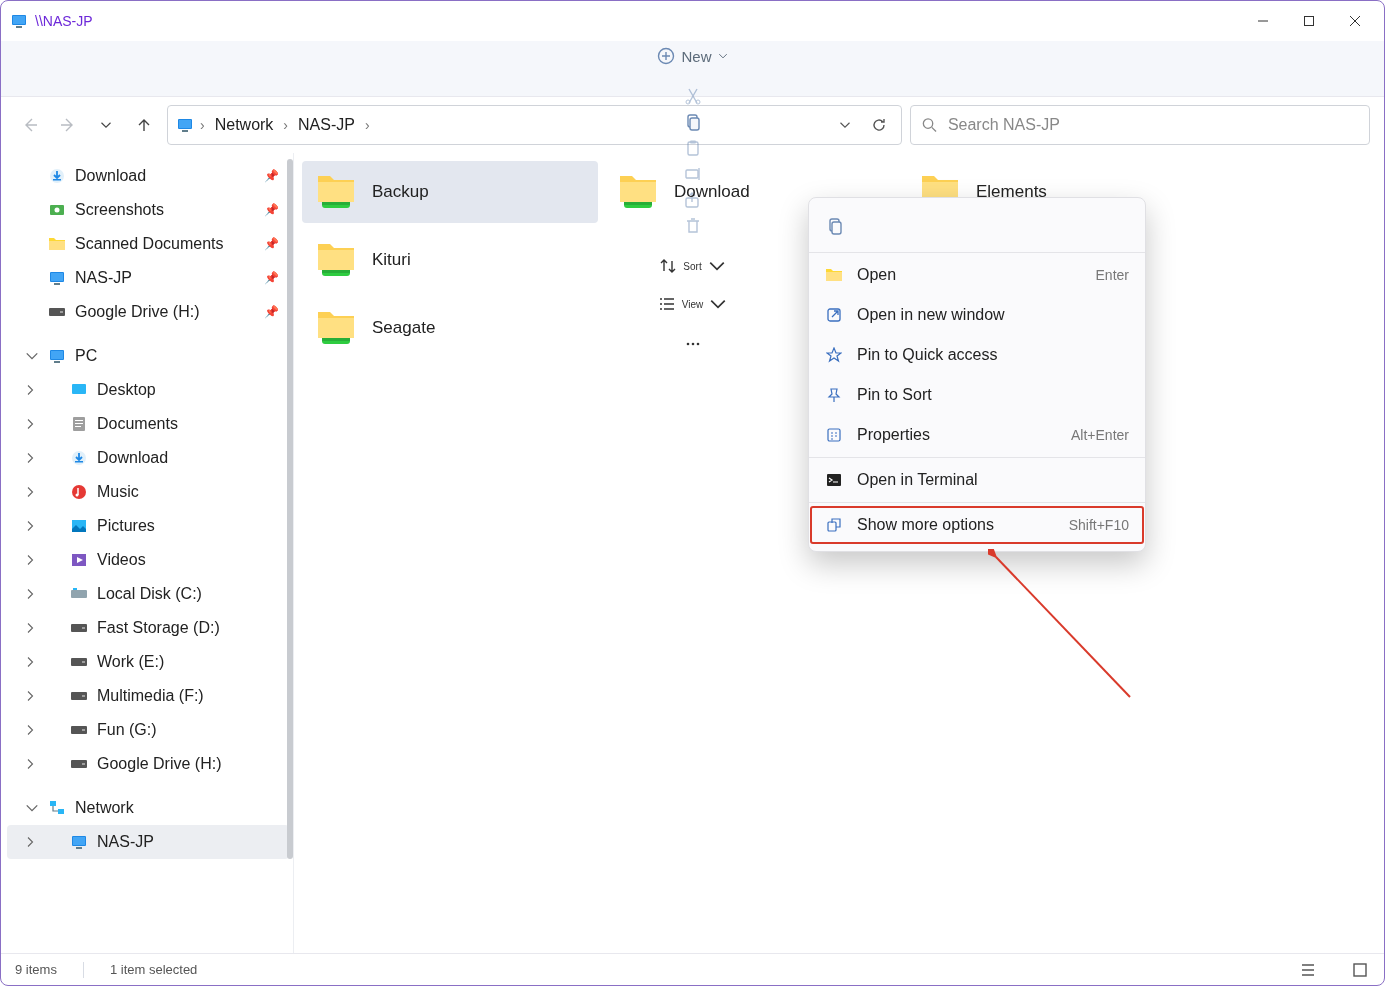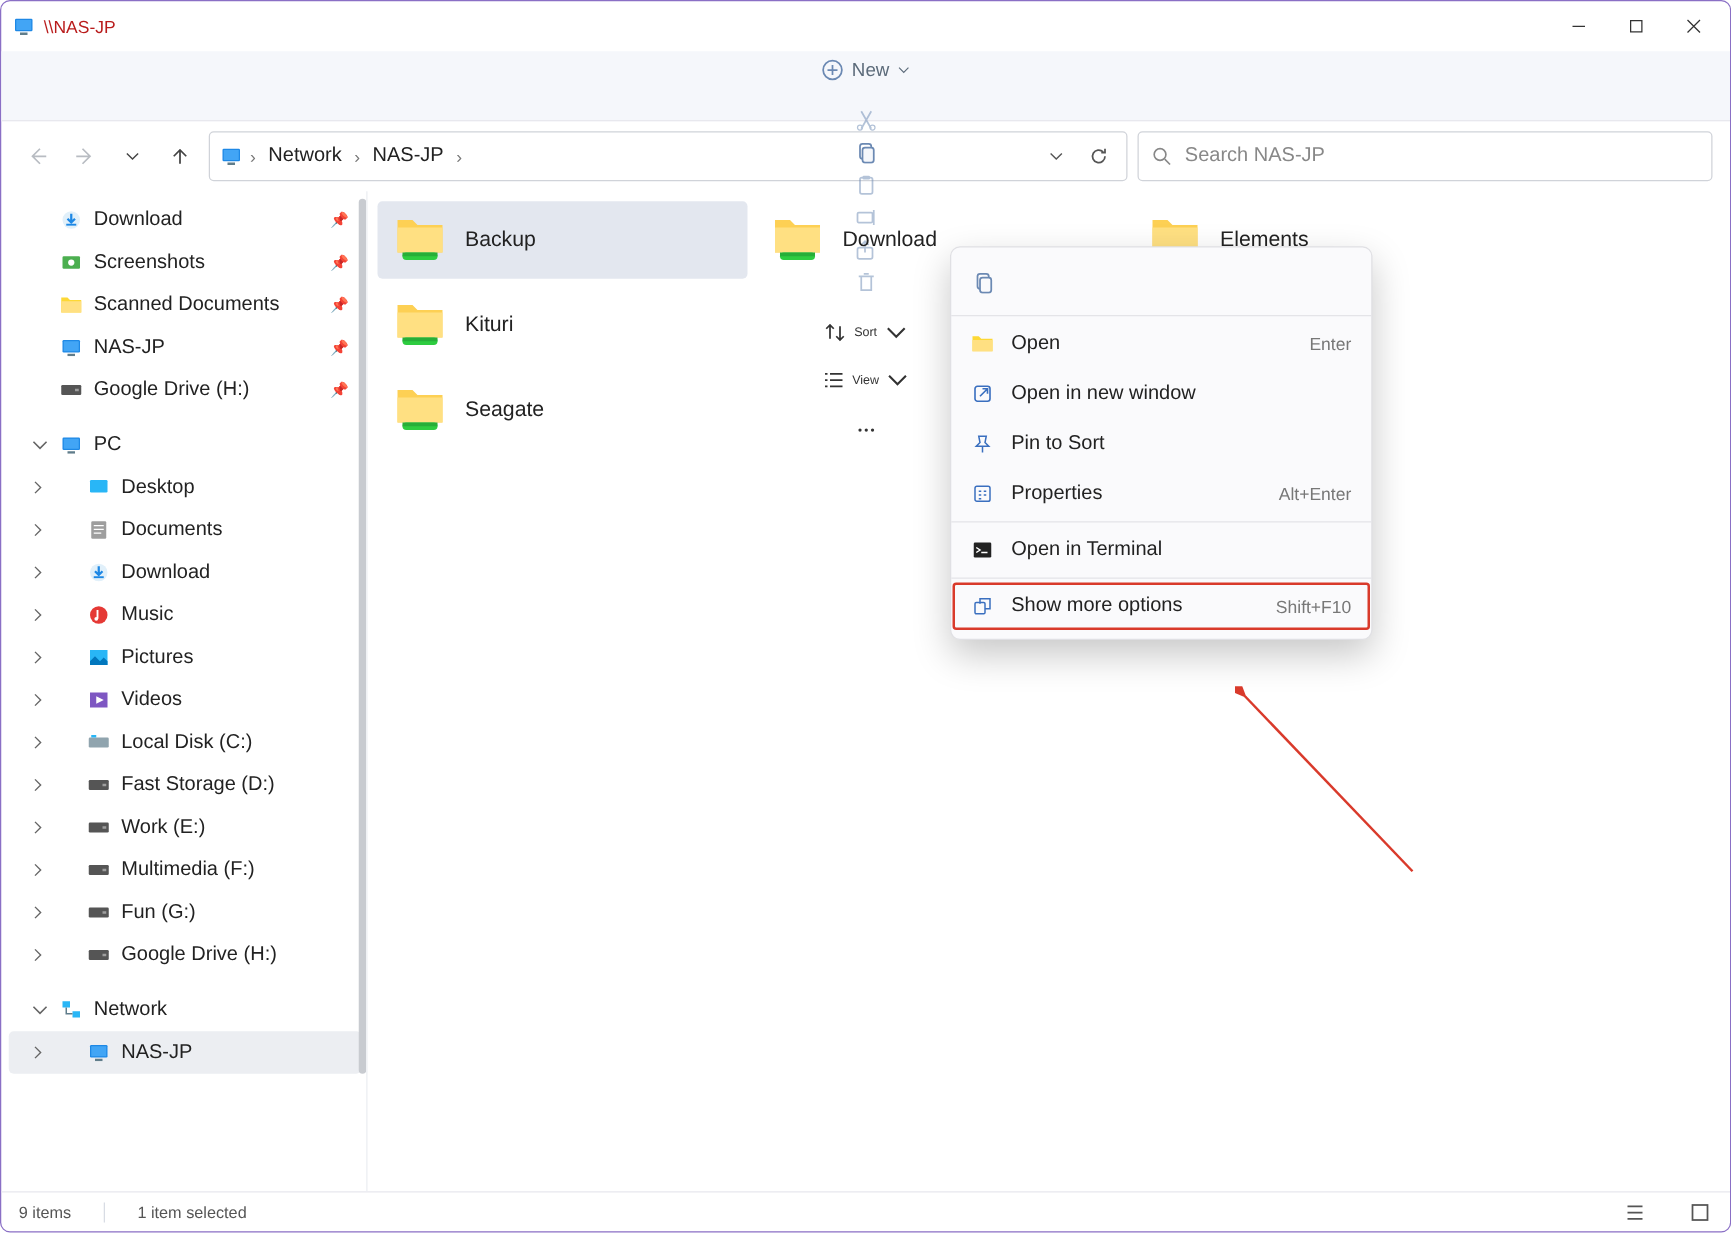--- a/index.html
+++ b/index.html
@@ -1,21 +1,21 @@
 <!DOCTYPE html>
 <html><head>
 <meta charset="utf-8">
 <style>
 * { margin: 0; padding: 0; box-sizing: border-box; font-family: "Segoe UI", sans-serif; }
 body { width: 1385px; height: 986px; background: #fff; border: 1px solid #8a6fc5; border-radius: 8px; overflow: hidden; position: relative; }
 
 
 .titlebar { height: 40px; display: flex; align-items: center; padding: 0 6px 0 10px; }
 .titlebar .app-icon { width: 16px; height: 14px; margin-right: 8px; }
-.titlebar .title { font-size: 14px; color: #b91c1c; }
+.titlebar .title { font-size: 14px; color: #6d28d9; }
 .titlebar .spacer { flex: 1; }
 .win-btn { width: 46px; height: 32px; display: flex; align-items: center; justify-content: center; color: #333; }
 .win-btn svg { width: 12px; height: 12px; }
 
 
 .toolbar { height: 56px; background: #f5f7fb; display: flex; align-items: center; padding: 0 16px; gap: 8px; border-bottom: 1px solid #e8e8ee; flex-direction: column; }
 .new-btn { display: flex; align-items: center; gap: 6px; padding: 6px 10px; border-radius: 4px; color: #5c6b7a; font-size: 15px; }
 .tb-icon { width: 40px; height: 40px; display: flex; align-items: center; justify-content: center; color: #6b89b3; border-radius: 4px; }
 .tb-icon.disabled { opacity: .5; }
 .tb-sep { width: 1px; height: 32px; background: #d8dce4; margin: 0 8px; }
@@ -53,21 +53,21 @@
 .sb-scroll { position: absolute; right: 0; top: 6px; width: 6px; height: 700px; background: #c8cbd0; border-radius: 3px; }
 
 
 .main { flex: 1; position: relative; border-left: 1px solid #eceef2; padding: 8px; text-align: right; }
 .folder-grid { display: grid; grid-template-columns: repeat(3, 296px); gap: 6px 6px; }
 .folder-item { height: 62px; display: flex; align-items: center; padding: 0 12px; border-radius: 4px; gap: 14px; font-size: 17px; color: #222; }
 .folder-item.selected { background: #e3e7ef; }
 .nf-icon { width: 44px; height: 40px; position: relative; }
 
 
-.ctx { position: absolute; left: 466px; top: 44px; width: 338px; background: #fafafc; border: 1px solid #e0e0e4; border-radius: 8px; box-shadow: 0 12px 30px rgba(0,0,0,.22); padding: 6px 0; }
+.ctx { position: absolute; left: 514px; top: 44px; width: 338px; background: #fafafc; border: 1px solid #e0e0e4; border-radius: 8px; box-shadow: 0 12px 30px rgba(0,0,0,.22); padding: 6px 0; }
 .ctx-top { padding: 6px 10px 8px; }
 .ctx-top .tb-icon { width: 32px; height: 32px; }
 .ctx-sep { height: 1px; background: #e4e4e8; margin: 2px 0; }
 .ctx-item { display: flex; align-items: center; height: 40px; padding: 0 16px; gap: 14px; font-size: 16px; color: #222; position: relative; }
 .ctx-item .shortcut { position: absolute; right: 16px; color: #777; font-size: 14px; }
 .ctx-item .mi-icon { width: 18px; height: 18px; display: flex; align-items: center; justify-content: center; color: #3a6fbf; }
 .ctx-item.highlight { outline: 2px solid #d93a2b; outline-offset: -3px; border-radius: 4px; }
 
 
 .arrow-line { position: absolute; left: 694px; top: 396px; pointer-events: none; }
@@ -609,20 +609,28 @@
             <svg width="16" height="16" viewBox="0 0 16 16">
               <rect x="2" y="2" width="12" height="12" rx="2" stroke="#3a6fbf" fill="none" stroke-width="1.3"></rect>
               <path d="M6 10 L12 4 M8 4 H12 V8" stroke="#3a6fbf" fill="none" stroke-width="1.3"></path>
             </svg>
           </span>
           <span>Open in new window</span>
         </div>
       <div class="ctx-item">
           <span class="mi-icon">
             <svg width="16" height="16" viewBox="0 0 16 16">
+              <path d="M8 1 L10 6 L15 6 L11 9 L12.5 14 L8 11 L3.5 14 L5 9 L1 6 L6 6 Z" stroke="#3a6fbf" fill="none" stroke-width="1.2"></path>
+            </svg>
+          </span>
+          <span>Pin to Quick access</span>
+        </div>
+      <div class="ctx-item">
+          <span class="mi-icon">
+            <svg width="16" height="16" viewBox="0 0 16 16">
               <path d="M5 2 H11 L10 7 L13 10 H3 L6 7 Z M8 10 V15" stroke="#3a6fbf" fill="none" stroke-width="1.2"></path>
             </svg>
           </span>
           <span>Pin to Sort</span>
         </div>
       <div class="ctx-item">
           <span class="mi-icon">
             <svg width="16" height="16" viewBox="0 0 16 16">
               <rect x="2" y="2" width="12" height="12" rx="1.5" stroke="#3a6fbf" fill="none" stroke-width="1.2"></rect>
               <path d="M5 6 H7 M5 9 H7 M5 12 H7 M9 6 H11 M9 9 H11" stroke="#3a6fbf" stroke-width="1.2"></path>

